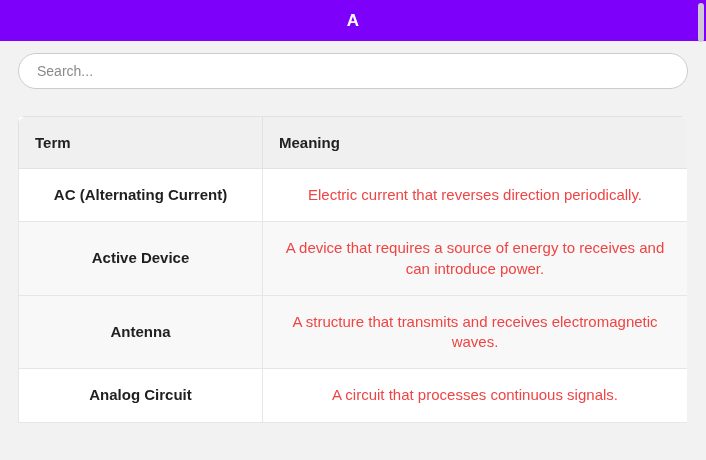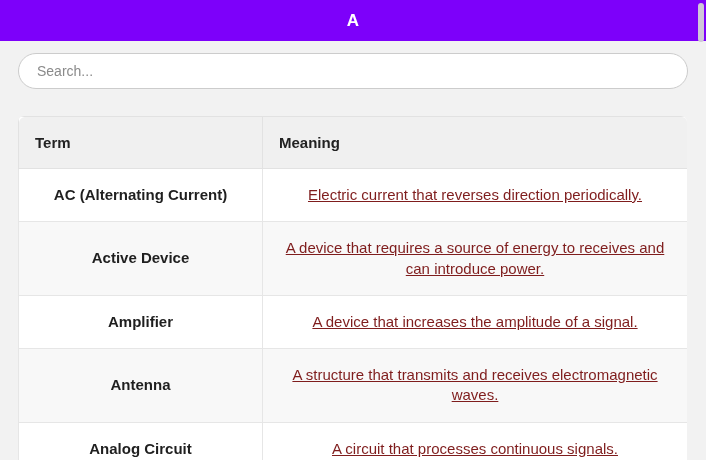--- a/index.html
+++ b/index.html
@@ -135,24 +135,23 @@
     line-height: 1.35;
     text-align: center;
   }
   table.glossary tbody td.cell-term {
     font-weight: bold;
     color: #1f1f1f;
     font-size: 15px;
   }
   table.glossary tbody td.cell-mean {
     font-weight: normal;
-    color: #7f1d1d;
+    color: #ef4444;
     font-size: 15px;
     border-left: none;
-    text-decoration: underline;
   }
   table.glossary tbody tr.row-odd  td { background: #ffffff; }
   table.glossary tbody tr.row-even td { background: #f8f8f8; }
 </style>
 </head>
 <body>
 
 <div class="app">
 
   <div class="header">
@@ -181,24 +180,20 @@
       </thead>
       <tbody>
         <tr class="row-odd">
           <td class="cell-term">AC (Alternating Current)</td>
           <td class="cell-mean">Electric current that reverses direction periodically.</td>
         </tr>
         <tr class="row-even">
           <td class="cell-term">Active Device</td>
           <td class="cell-mean">A device that requires a source of energy to receives and can introduce power.</td>
         </tr>
-        <tr class="row-odd">
-          <td class="cell-term">Amplifier</td>
-          <td class="cell-mean">A device that increases the amplitude of a signal.</td>
-        </tr>
         <tr class="row-even">
           <td class="cell-term">Antenna</td>
           <td class="cell-mean">A structure that transmits and receives electromagnetic waves.</td>
         </tr>
         <tr class="row-odd">
           <td class="cell-term">Analog Circuit</td>
           <td class="cell-mean">A circuit that processes continuous signals.</td>
         </tr>
 
       </tbody>

